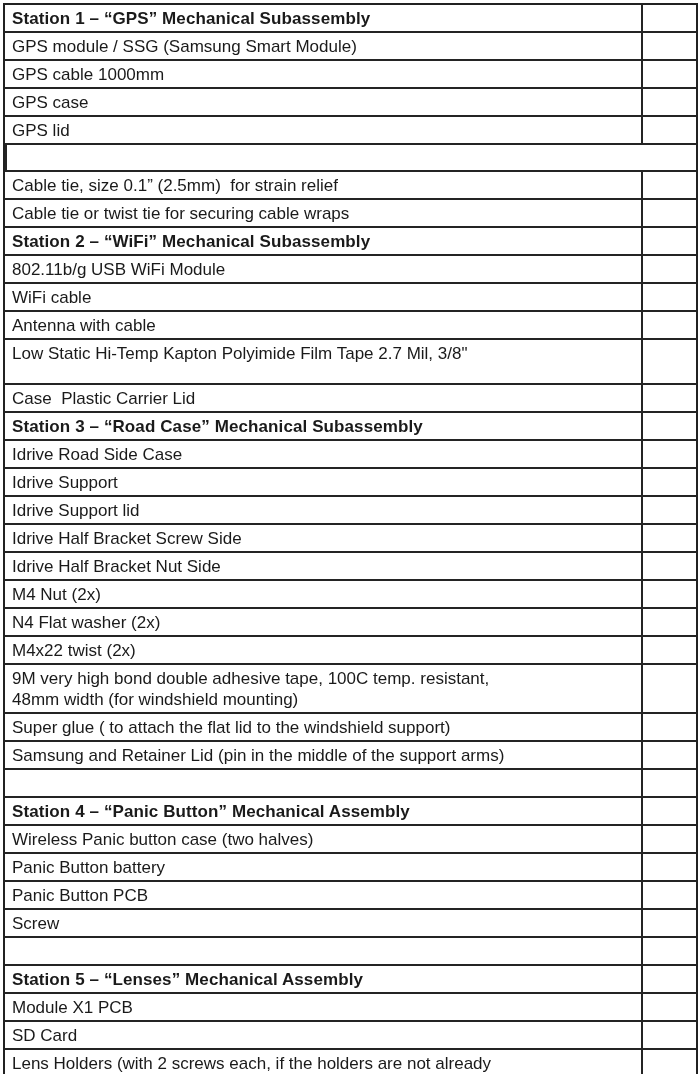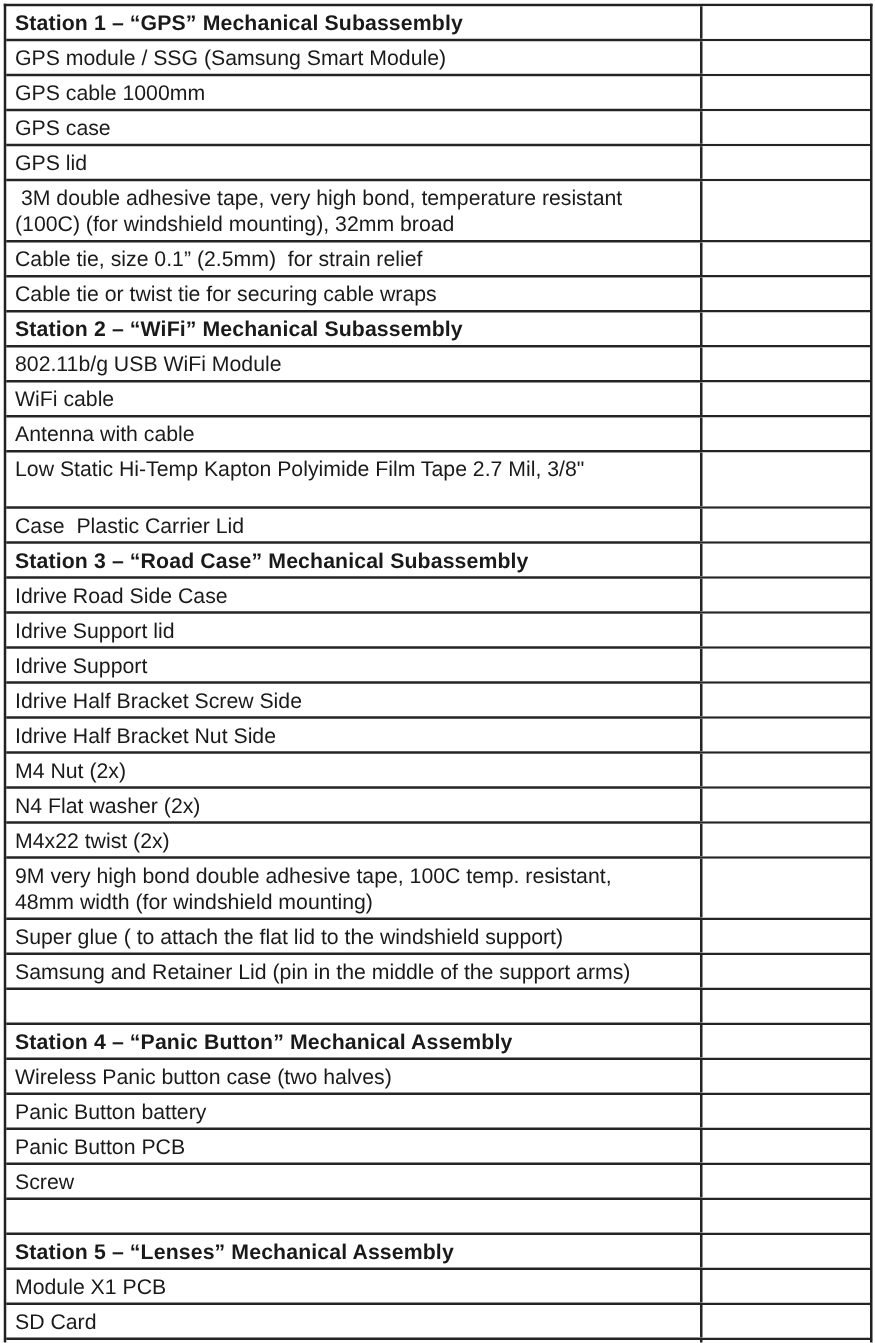--- a/index.html
+++ b/index.html
@@ -34,21 +34,21 @@
     min-height: 27.4px;
     box-sizing: border-box;
   }
   .t-row:last-child {
     border-bottom: none;
   }
   .t-row.header { min-height: 28px; }
   .t-row.tall   { min-height: 45px; }
   .t-row.empty  { min-height: 28px; }
   .cell-item {
-    width: 555px;
+    width: 636px;
     box-sizing: border-box;
     padding: 3px 8px 2px 7px;
     font-size: 17px;
     line-height: 21px;
     color: #1a1a1a;
     white-space: pre-wrap;
     overflow: hidden;
   }
   .t-row.header .cell-item {
     font-weight: bold;
@@ -80,22 +80,20 @@
       </div>
       <div class="t-row item">
         <div class="cell-item">GPS case</div>
         <div class="cell-check"></div>
       </div>
       <div class="t-row item">
         <div class="cell-item">GPS lid</div>
         <div class="cell-check"></div>
       </div>
       <div class="t-row item">
-        <div class="cell-item"> 3M double adhesive tape, very high bond, temperature resistant
-(100C) (for windshield mounting), 32mm broad</div>
         <div class="cell-check"></div>
       </div>
       <div class="t-row item">
         <div class="cell-item">Cable tie, size 0.1” (2.5mm)  for strain relief</div>
         <div class="cell-check"></div>
       </div>
       <div class="t-row item">
         <div class="cell-item">Cable tie or twist tie for securing cable wraps</div>
         <div class="cell-check"></div>
       </div>
@@ -125,25 +123,25 @@
       </div>
       <div class="t-row header">
         <div class="cell-item">Station 3 – “Road Case” Mechanical Subassembly</div>
         <div class="cell-check"></div>
       </div>
       <div class="t-row item">
         <div class="cell-item">Idrive Road Side Case</div>
         <div class="cell-check"></div>
       </div>
       <div class="t-row item">
+        <div class="cell-item">Idrive Support</div>
+        <div class="cell-check"></div>
+      </div>
+      <div class="t-row item">
         <div class="cell-item">Idrive Support lid</div>
-        <div class="cell-check"></div>
-      </div>
-      <div class="t-row item">
-        <div class="cell-item">Idrive Support</div>
         <div class="cell-check"></div>
       </div>
       <div class="t-row item">
         <div class="cell-item">Idrive Half Bracket Screw Side</div>
         <div class="cell-check"></div>
       </div>
       <div class="t-row item">
         <div class="cell-item">Idrive Half Bracket Nut Side</div>
         <div class="cell-check"></div>
       </div>

